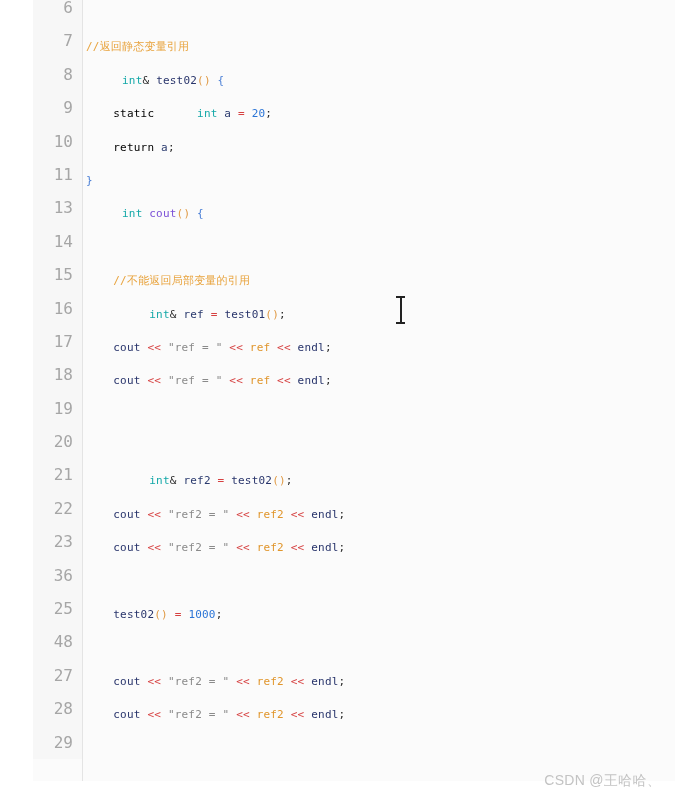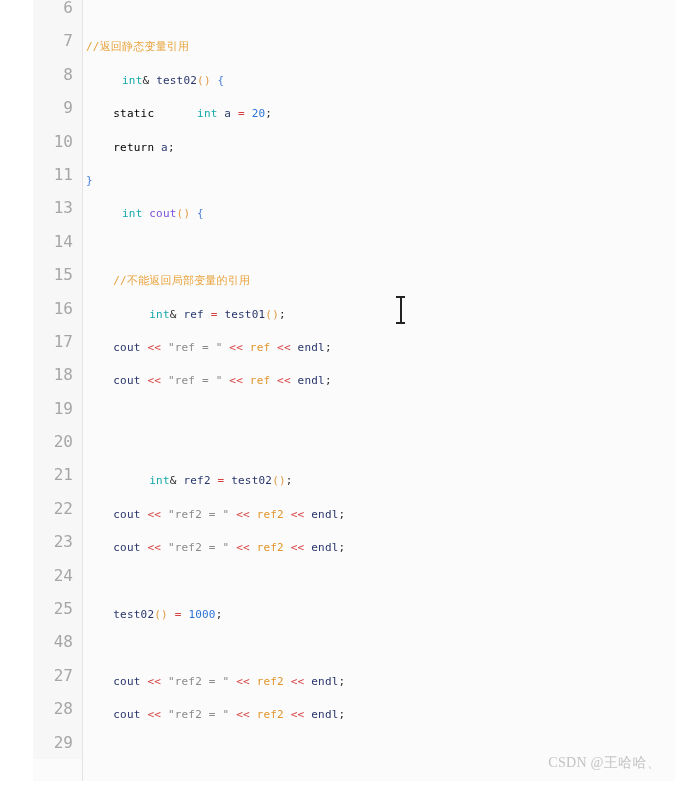--- a/index.html
+++ b/index.html
@@ -137,22 +137,22 @@
     left: 0;
     top: 781px;
     width: 675px;
     height: 12px;
     background: #ffffff;
   }
 
   #watermark {
     position: absolute;
     right: 14px;
-    bottom: 21px;
-    font-family: Liberation Serif, serif;
+    bottom: 3px;
+    font-family: Liberation Sans, sans-serif;
     font-size: 14px;
     color: #c3c3c3;
     letter-spacing: 0.3px;
     white-space: nowrap;
   }
 </style>
 </head>
 <body>
 
 <div id="editor">
@@ -172,21 +172,21 @@
         <div class="row"><div class="gutter">14</div><div class="code"></div></div>
         <div class="row"><div class="gutter">15</div><div class="code"><span class="t-plain">    </span><span class="t-comment">//不能返回局部变量的引用</span></div></div>
         <div class="row"><div class="gutter">16</div><div class="code"><span class="t-plain">    </span><span class="t-type">int</span><span class="t-plain">&amp;</span><span class="t-plain"> </span><span class="t-var">ref</span><span class="t-plain"> </span><span class="t-op">=</span><span class="t-plain"> </span><span class="t-ident">test01</span><span class="t-punct">(</span><span class="t-punct">)</span><span class="t-plain">;</span></div></div>
         <div class="row"><div class="gutter">17</div><div class="code"><span class="t-plain">    </span><span class="t-stream">cout</span><span class="t-plain"> </span><span class="t-op">&lt;&lt;</span><span class="t-plain"> </span><span class="t-str">"ref = "</span><span class="t-plain"> </span><span class="t-op">&lt;&lt;</span><span class="t-plain"> </span><span class="t-param">ref</span><span class="t-plain"> </span><span class="t-op">&lt;&lt;</span><span class="t-plain"> </span><span class="t-stream">endl</span><span class="t-plain">;</span></div></div>
         <div class="row"><div class="gutter">18</div><div class="code"><span class="t-plain">    </span><span class="t-stream">cout</span><span class="t-plain"> </span><span class="t-op">&lt;&lt;</span><span class="t-plain"> </span><span class="t-str">"ref = "</span><span class="t-plain"> </span><span class="t-op">&lt;&lt;</span><span class="t-plain"> </span><span class="t-param">ref</span><span class="t-plain"> </span><span class="t-op">&lt;&lt;</span><span class="t-plain"> </span><span class="t-stream">endl</span><span class="t-plain">;</span></div></div>
         <div class="row"><div class="gutter">19</div><div class="code"></div></div>
         <div class="row"><div class="gutter">20</div></div>
         <div class="row"><div class="gutter">21</div><div class="code"><span class="t-plain">    </span><span class="t-type">int</span><span class="t-plain">&amp;</span><span class="t-plain"> </span><span class="t-var">ref2</span><span class="t-plain"> </span><span class="t-op">=</span><span class="t-plain"> </span><span class="t-ident">test02</span><span class="t-punct">(</span><span class="t-punct">)</span><span class="t-plain">;</span></div></div>
         <div class="row"><div class="gutter">22</div><div class="code"><span class="t-plain">    </span><span class="t-stream">cout</span><span class="t-plain"> </span><span class="t-op">&lt;&lt;</span><span class="t-plain"> </span><span class="t-str">"ref2 = "</span><span class="t-plain"> </span><span class="t-op">&lt;&lt;</span><span class="t-plain"> </span><span class="t-param">ref2</span><span class="t-plain"> </span><span class="t-op">&lt;&lt;</span><span class="t-plain"> </span><span class="t-stream">endl</span><span class="t-plain">;</span></div></div>
         <div class="row"><div class="gutter">23</div><div class="code"><span class="t-plain">    </span><span class="t-stream">cout</span><span class="t-plain"> </span><span class="t-op">&lt;&lt;</span><span class="t-plain"> </span><span class="t-str">"ref2 = "</span><span class="t-plain"> </span><span class="t-op">&lt;&lt;</span><span class="t-plain"> </span><span class="t-param">ref2</span><span class="t-plain"> </span><span class="t-op">&lt;&lt;</span><span class="t-plain"> </span><span class="t-stream">endl</span><span class="t-plain">;</span></div></div>
-        <div class="row"><div class="gutter">24</div><div class="code"></div></div>
+        <div class="row"><div class="gutter">36</div><div class="code"></div></div>
         <div class="row"><div class="gutter">25</div><div class="code"><span class="t-plain">    </span><span class="t-ident">test02</span><span class="t-punct">(</span><span class="t-punct">)</span><span class="t-plain"> </span><span class="t-op">=</span><span class="t-plain"> </span><span class="t-num">1000</span><span class="t-plain">;</span></div></div>
         <div class="row"><div class="gutter">48</div><div class="code"></div></div>
         <div class="row"><div class="gutter">27</div><div class="code"><span class="t-plain">    </span><span class="t-stream">cout</span><span class="t-plain"> </span><span class="t-op">&lt;&lt;</span><span class="t-plain"> </span><span class="t-str">"ref2 = "</span><span class="t-plain"> </span><span class="t-op">&lt;&lt;</span><span class="t-plain"> </span><span class="t-param">ref2</span><span class="t-plain"> </span><span class="t-op">&lt;&lt;</span><span class="t-plain"> </span><span class="t-stream">endl</span><span class="t-plain">;</span></div></div>
         <div class="row"><div class="gutter">28</div><div class="code"><span class="t-plain">    </span><span class="t-stream">cout</span><span class="t-plain"> </span><span class="t-op">&lt;&lt;</span><span class="t-plain"> </span><span class="t-str">"ref2 = "</span><span class="t-plain"> </span><span class="t-op">&lt;&lt;</span><span class="t-plain"> </span><span class="t-param">ref2</span><span class="t-plain"> </span><span class="t-op">&lt;&lt;</span><span class="t-plain"> </span><span class="t-stream">endl</span><span class="t-plain">;</span></div></div>
         <div class="row"><div class="gutter">29</div><div class="code"></div></div>
       </div>
   </div>
 
   <div id="caret" style="left: 396px; top: 296px;">
     <div class="serif-top"></div>

